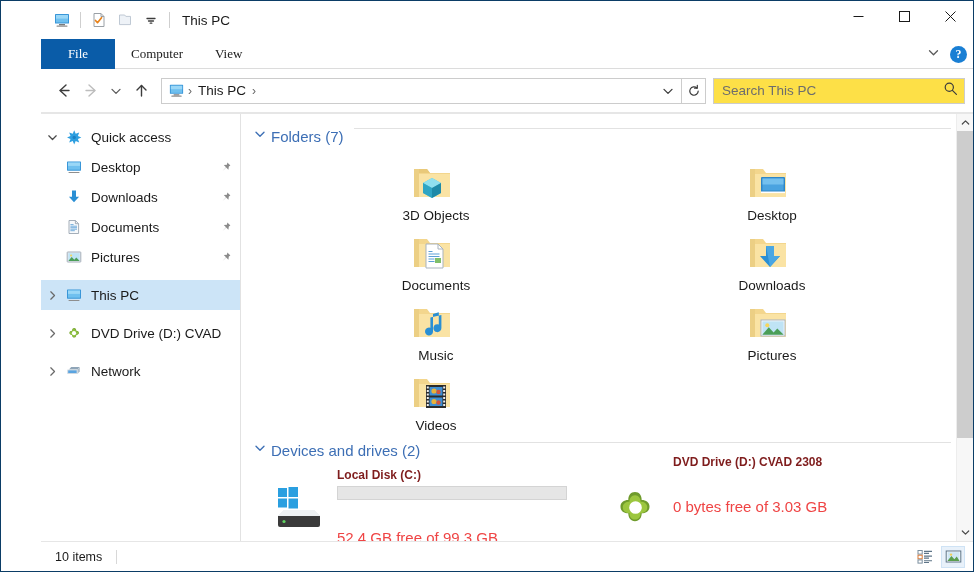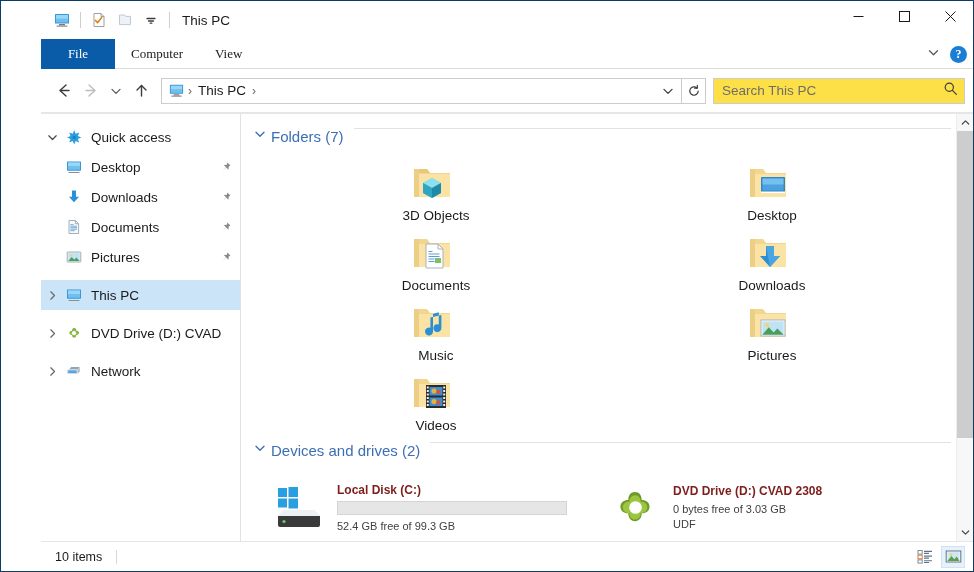--- a/index.html
+++ b/index.html
@@ -208,22 +208,23 @@
     font-size: 12px; color: #7f1d1d; font-weight: bold;
     margin-bottom: 4px; white-space: nowrap;
   }
   .bar-outer {
     width: 230px; height: 14px;
     background: #e6e6e6; border: 1px solid #d4d4d4;
     margin-bottom: 4px;
   }
   .bar-inner { height: 100%; background: #26a0da; }
   .drive-sub {
-    font-size: 11px; color: #404040; white-space: nowrap;
+    font-size: 15px; color: #ef4444; white-space: nowrap;
     line-height: 1.35;
+    margin-top: 24px;
   }
 
   
   .scrollbar {
     position: absolute; right: 0; top: 0; bottom: 0;
     width: 17px; background: #f7f7f7;
     border-left: 1px solid #ededed;
     display: flex; flex-direction: column;
   }
   .sb-arrow {

